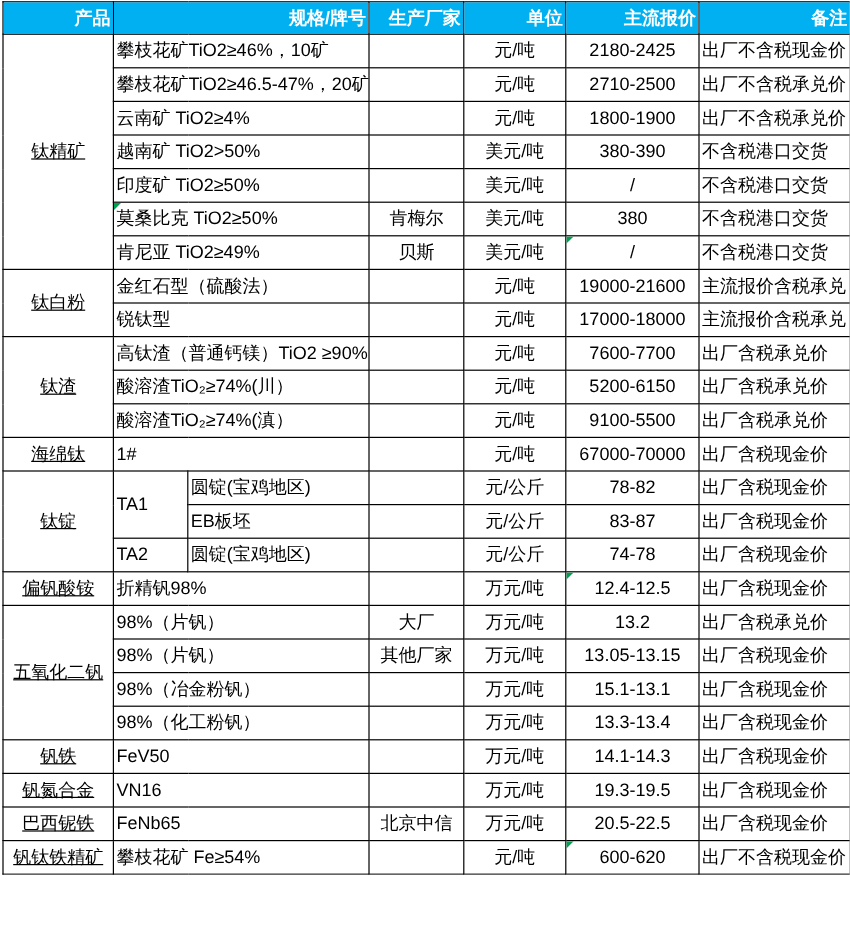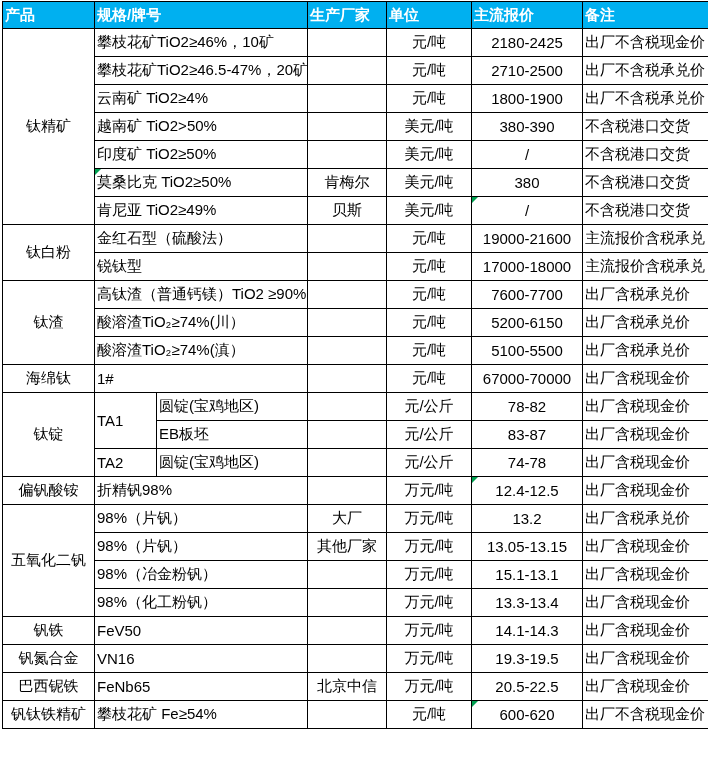--- a/index.html
+++ b/index.html
@@ -4,22 +4,22 @@
 <style>
   :root { --accent:#00B0F0; --flag:#00A050; --border:#000000; }
   html,body { margin:0; padding:0; background:#ffffff; }
   .sheet { width:706px; margin:1px 0 0 2px; }
   table { border-collapse:collapse; table-layout:fixed; width:706px;
           font-family:"Liberation Sans","DejaVu Sans",sans-serif; }
   th, td { border:1px solid var(--border); height:27px; padding:0 2px;
            font-size:15px; color:#000; overflow:hidden; white-space:nowrap;
            vertical-align:middle; position:relative; }
   thead th { background:var(--accent); color:#ffffff; font-weight:bold;
-             text-align:left; height:26px; font-size:15px; }
-  .col-product { text-align:center; }
+             text-align:right; height:26px; font-size:15px; }
+  .col-product { text-align:center;text-decoration:underline; }
   .col-spec, .col-spec1, .col-spec2, .col-note { text-align:left; }
   .col-mfr, .col-unit, .col-price { text-align:center; }
   .corner { position:absolute; top:0; left:0; width:0; height:0;
             border-top:6px solid var(--flag); border-right:6px solid transparent;
             display:block; }
 </style>
 </head>
 <body>
 
 <div class="sheet">
@@ -121,21 +121,21 @@
           <td class="col-spec" colspan="2">酸溶渣TiO₂≥74%(川）</td>
           <td class="col-mfr"></td>
           <td class="col-unit">元/吨</td>
           <td class="col-price">5200-6150</td>
           <td class="col-note">出厂含税承兑价</td>
         </tr>
         <tr>
           <td class="col-spec" colspan="2">酸溶渣TiO₂≥74%(滇）</td>
           <td class="col-mfr"></td>
           <td class="col-unit">元/吨</td>
-          <td class="col-price">5100-5500</td>
+          <td class="col-price">9100-5500</td>
           <td class="col-note">出厂含税承兑价</td>
         </tr>
         <tr>
           <td class="col-product" rowspan="1">海绵钛</td>
           <td class="col-spec" colspan="2">1#</td>
           <td class="col-mfr"></td>
           <td class="col-unit">元/吨</td>
           <td class="col-price">67000-70000</td>
           <td class="col-note">出厂含税现金价</td>
         </tr>

